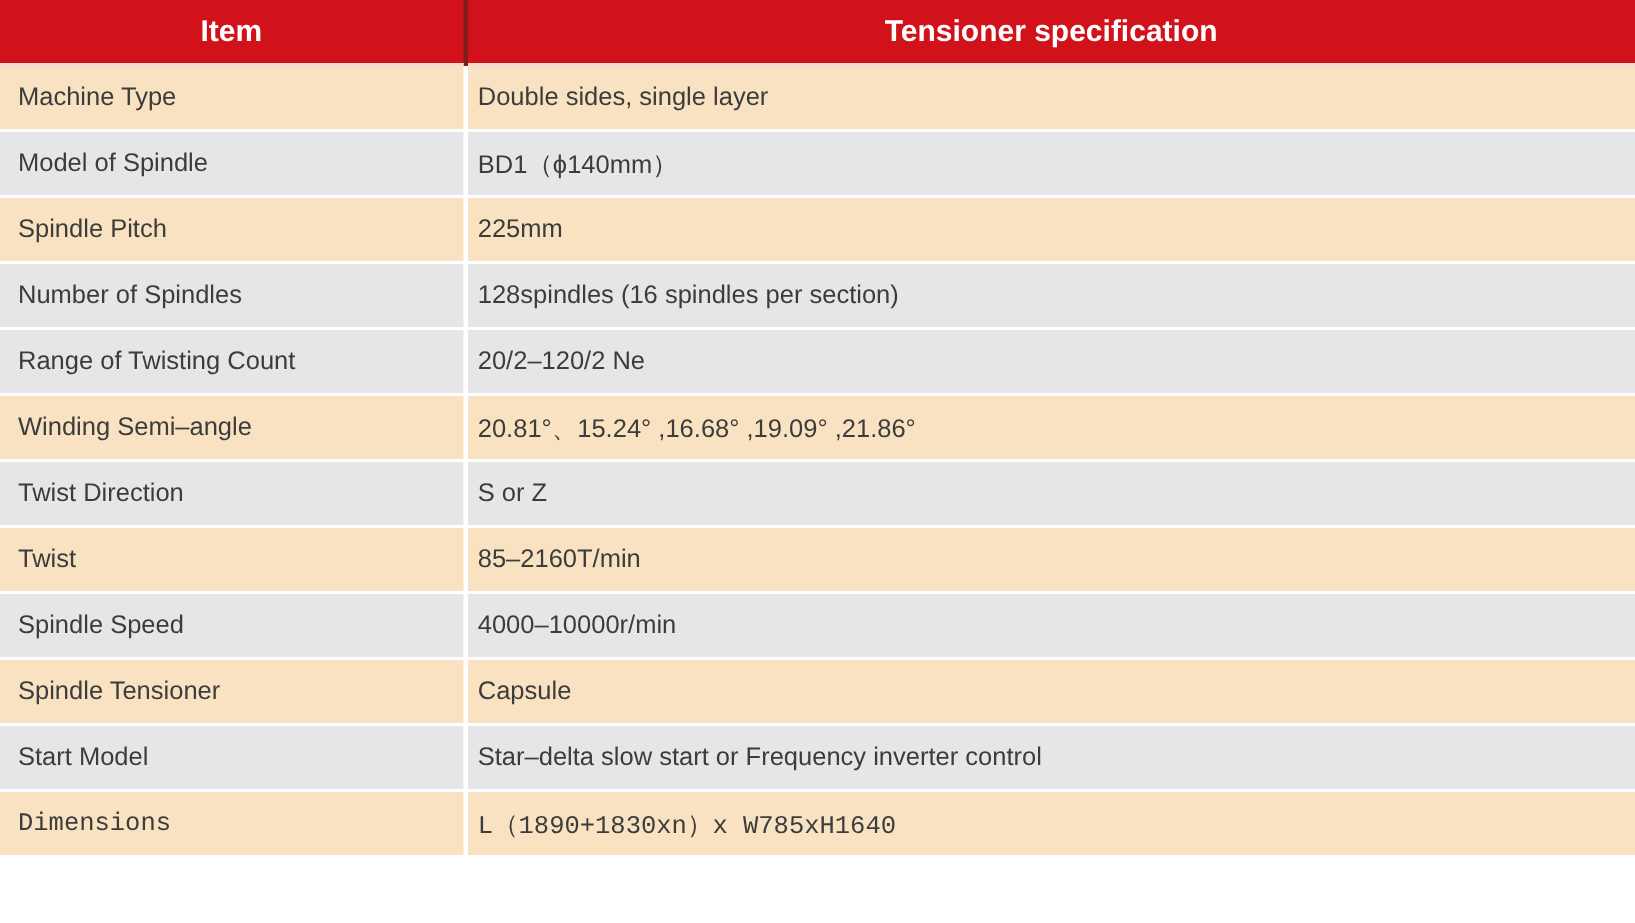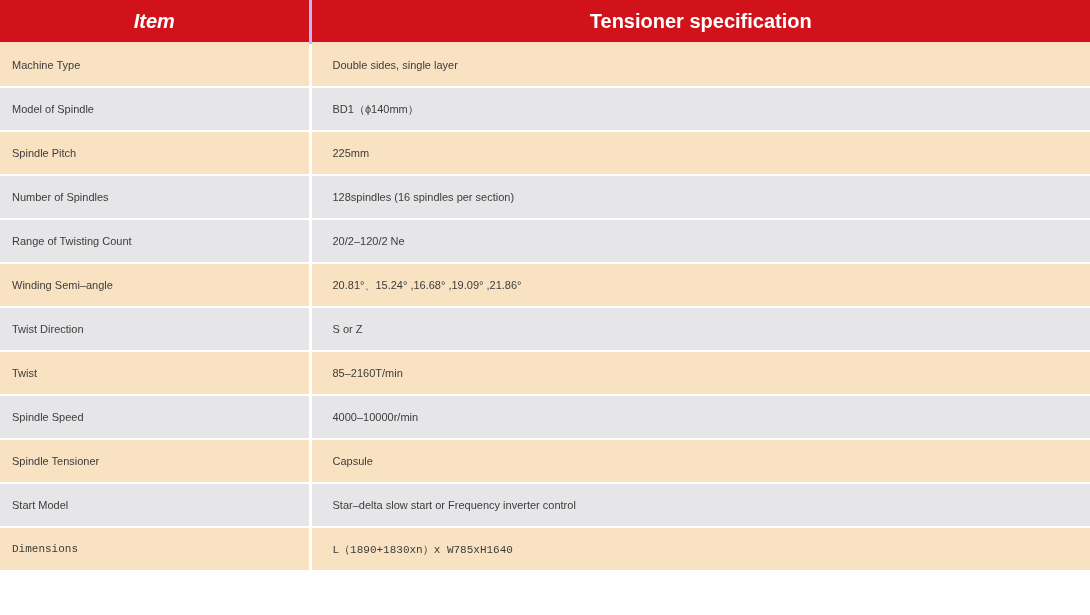--- a/index.html
+++ b/index.html
@@ -34,37 +34,36 @@
   thead th {
     height: 42px;
     background: var(--header-bg);
     color: var(--header-fg);
     font-size: 20px;
     font-weight: bold;
     text-align: center;
     border-bottom: 2px solid #f6d9cf;
   }
   thead th.item-head {
-    border-right: 3px solid #c4b5fd;
-    font-style: italic;
+    border-right: 3px solid #7f1d1d;
   }
 
   
   tbody td {
     height: 42px;
-    font-size: 11px;
+    font-size: 17px;
     color: var(--cell-fg);
     border-bottom: 2px solid #ffffff;
   }
   tbody td.item-cell {
     padding-left: 12px;
     border-right: 3px solid #ffffff;
   }
   tbody td.spec-cell {
-    padding-left: 21px;
+    padding-left: 7px;
   }
   tbody tr.row-odd td  { background: var(--row-odd-bg); }
   tbody tr.row-even td { background: var(--row-even-bg); }
   tbody tr:last-child td { border-bottom: none; font-family: Liberation Mono, monospace; }
 </style>
 </head>
 <body>
 
 <div class="spec-table-wrap">
   <table class="spec-table">

